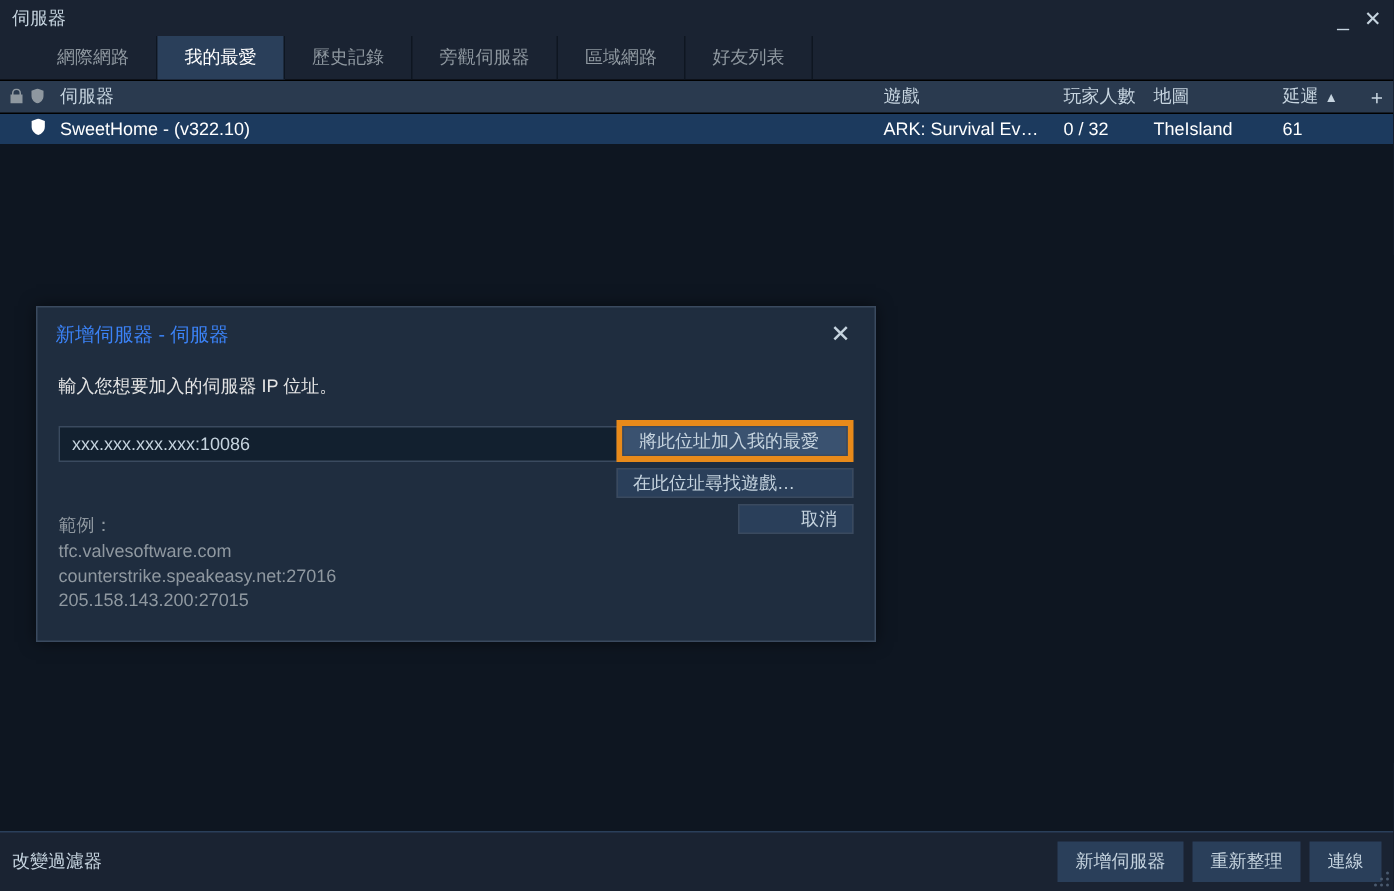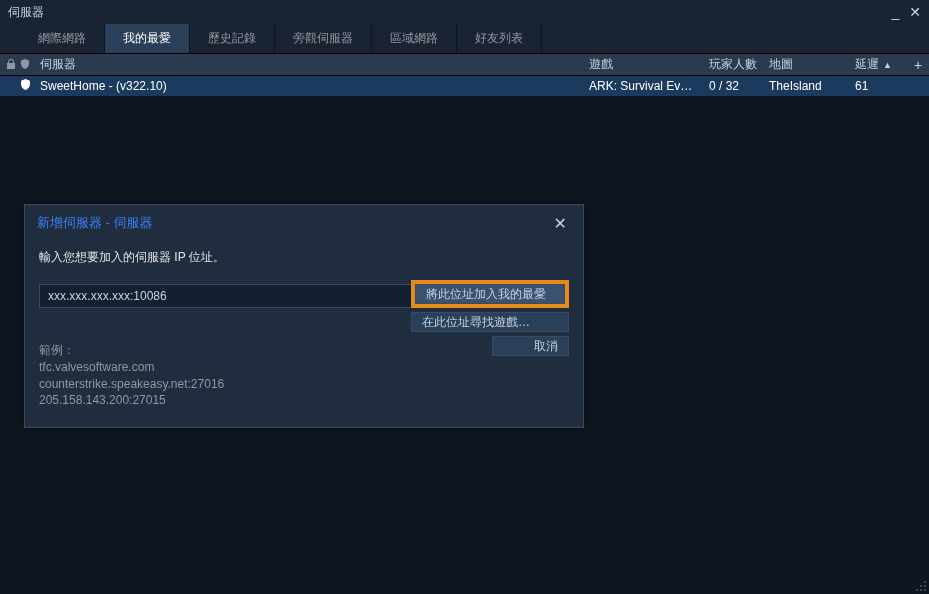--- a/index.html
+++ b/index.html
@@ -251,20 +251,28 @@
           </div>
           <div class="cancel-wrap">
             <button class="dialog-btn cancel-btn" style="text-align:center">取消</button>
           </div>
         </div>
       </div>
     </div>
 
   </div>
 
+  <div class="footer">
+    <div class="footer-left">
+      <span class="link-text">改變過濾器</span>
+    </div>
+    <button class="btn">新增伺服器</button>
+    <button class="btn">重新整理</button>
+    <button class="btn">連線</button>
+  </div>
 
   <div class="resize-grip">
     <svg viewBox="0 0 12 12">
       <circle cx="10" cy="2" r="1" fill="#4a5a6f"></circle>
       <circle cx="10" cy="6" r="1" fill="#4a5a6f"></circle>
       <circle cx="6" cy="6" r="1" fill="#4a5a6f"></circle>
       <circle cx="10" cy="10" r="1" fill="#4a5a6f"></circle>
       <circle cx="6" cy="10" r="1" fill="#4a5a6f"></circle>
       <circle cx="2" cy="10" r="1" fill="#4a5a6f"></circle>
     </svg>

